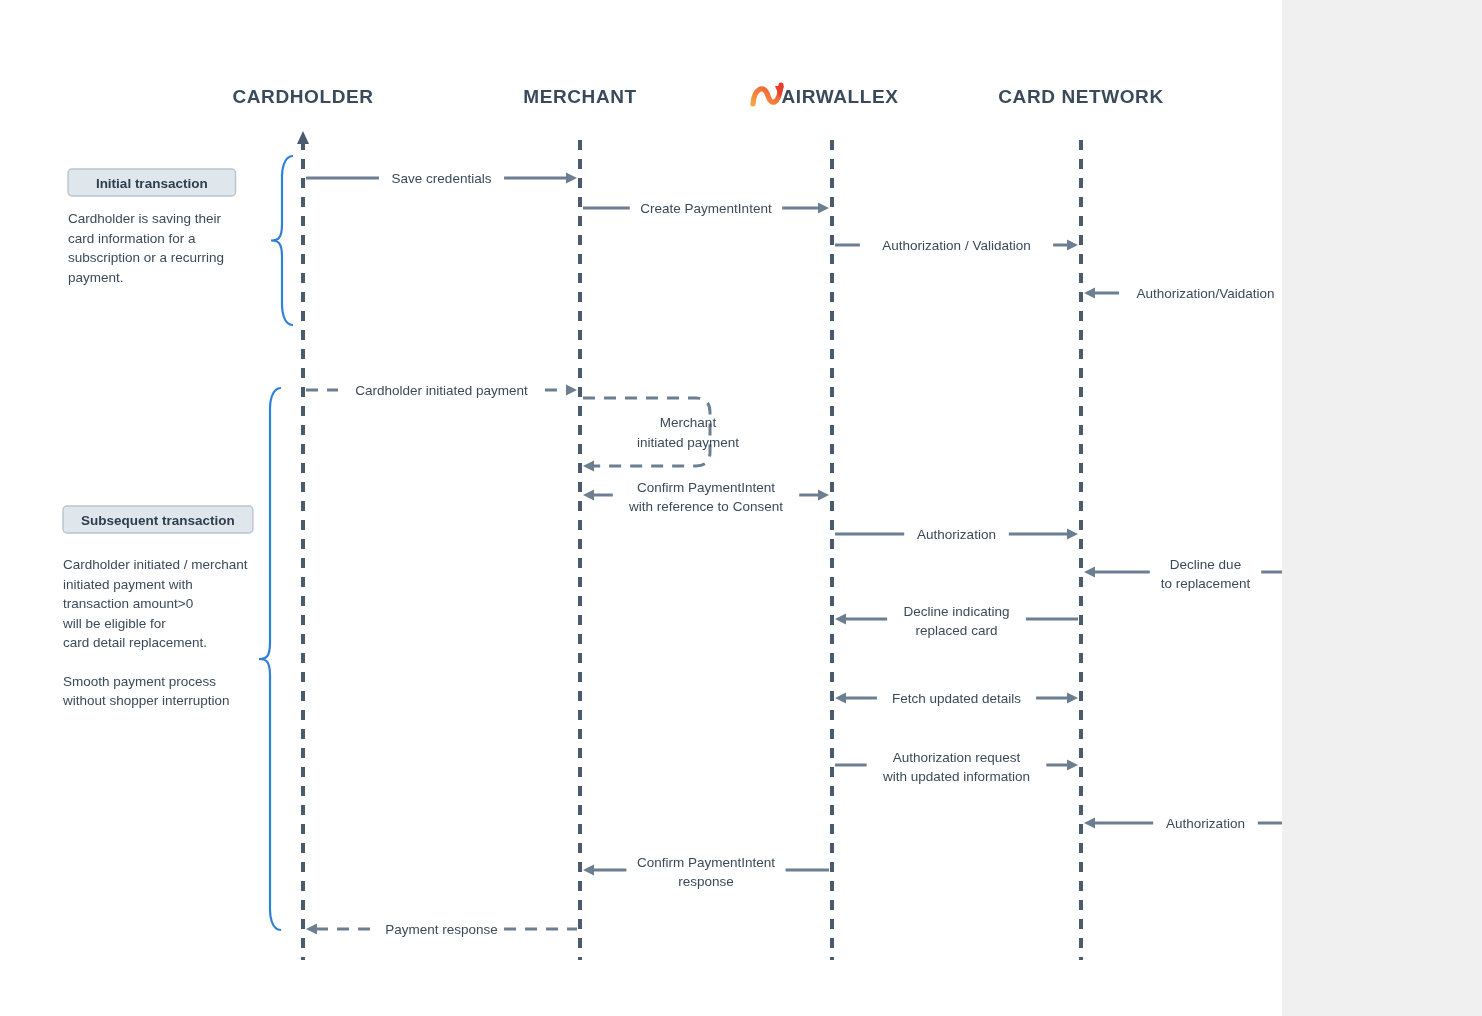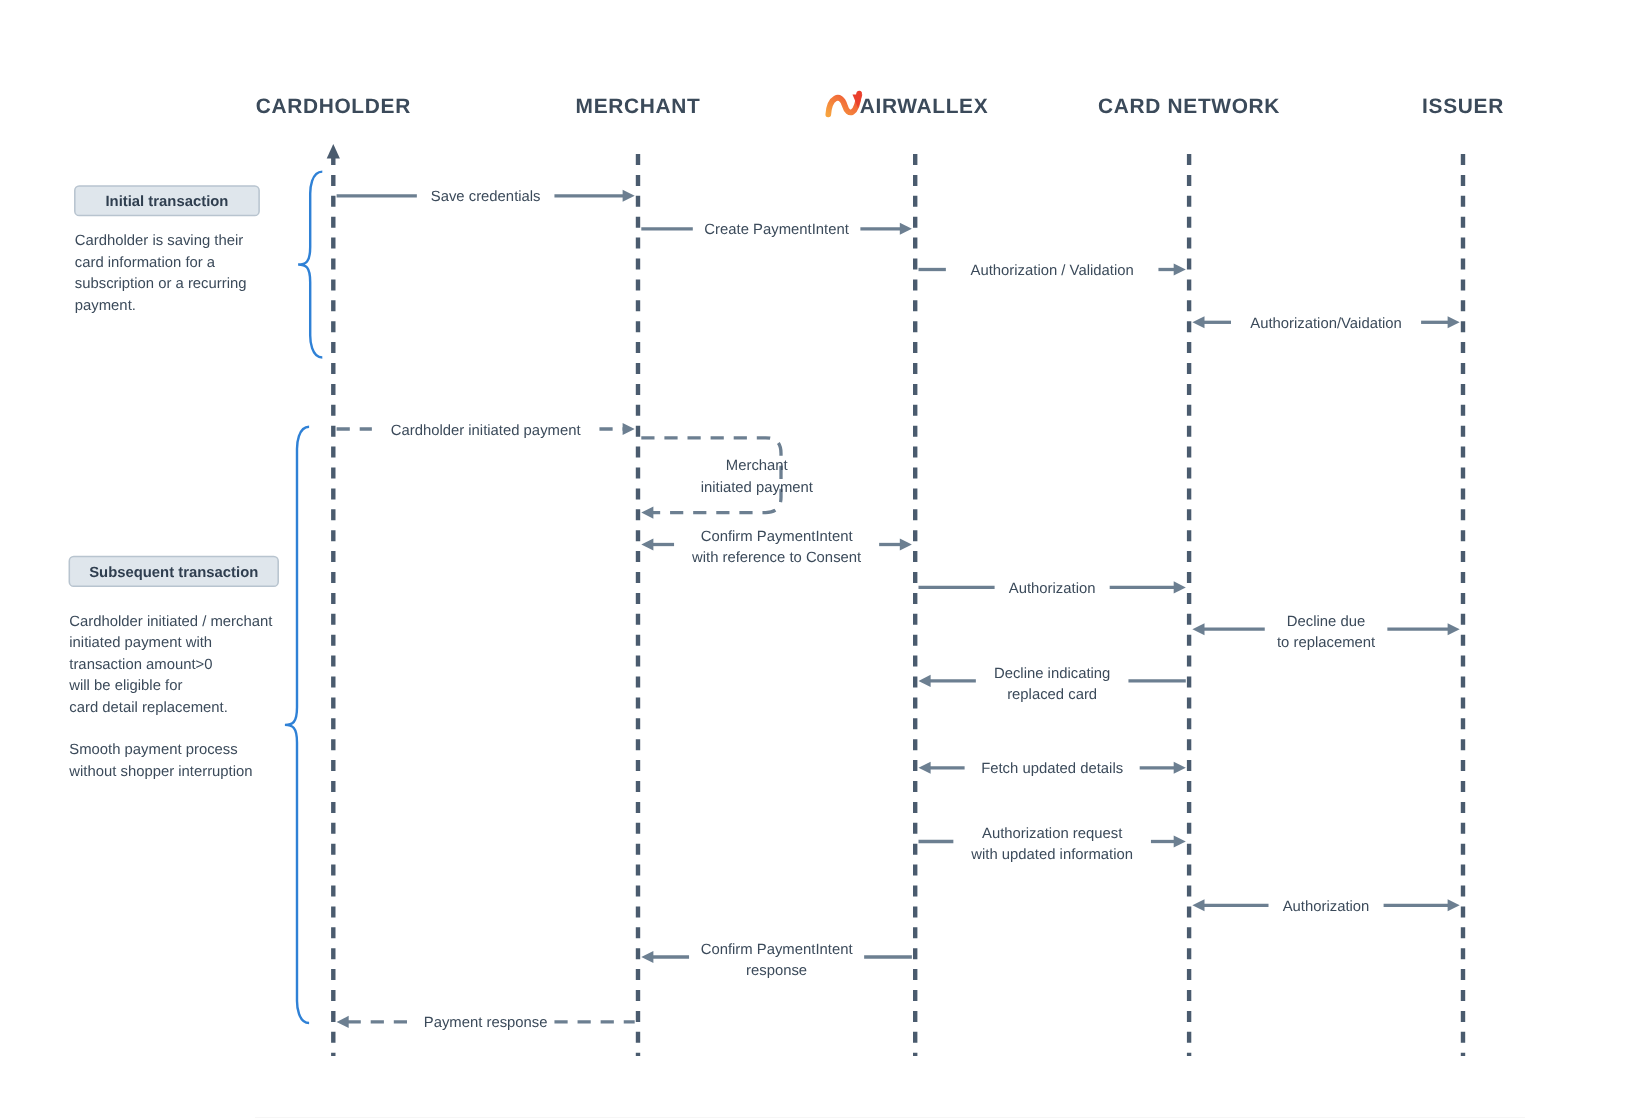--- a/index.html
+++ b/index.html
@@ -2,21 +2,21 @@
 <html><head>
 <meta charset="utf-8">
 <style>
   html, body {
     margin: 0;
     padding: 0;
     background: #f0f0f0;
   }
   #page {
     position: relative;
-    width: 1482px;
+    width: 1282px;
     height: 1016px;
     background: #ffffff;
     overflow: hidden;
     font-family: "Liberation Sans", sans-serif;
   }
   #diagram-svg {
     position: absolute;
     left: 0;
     top: 0;
     width: 1482px;

